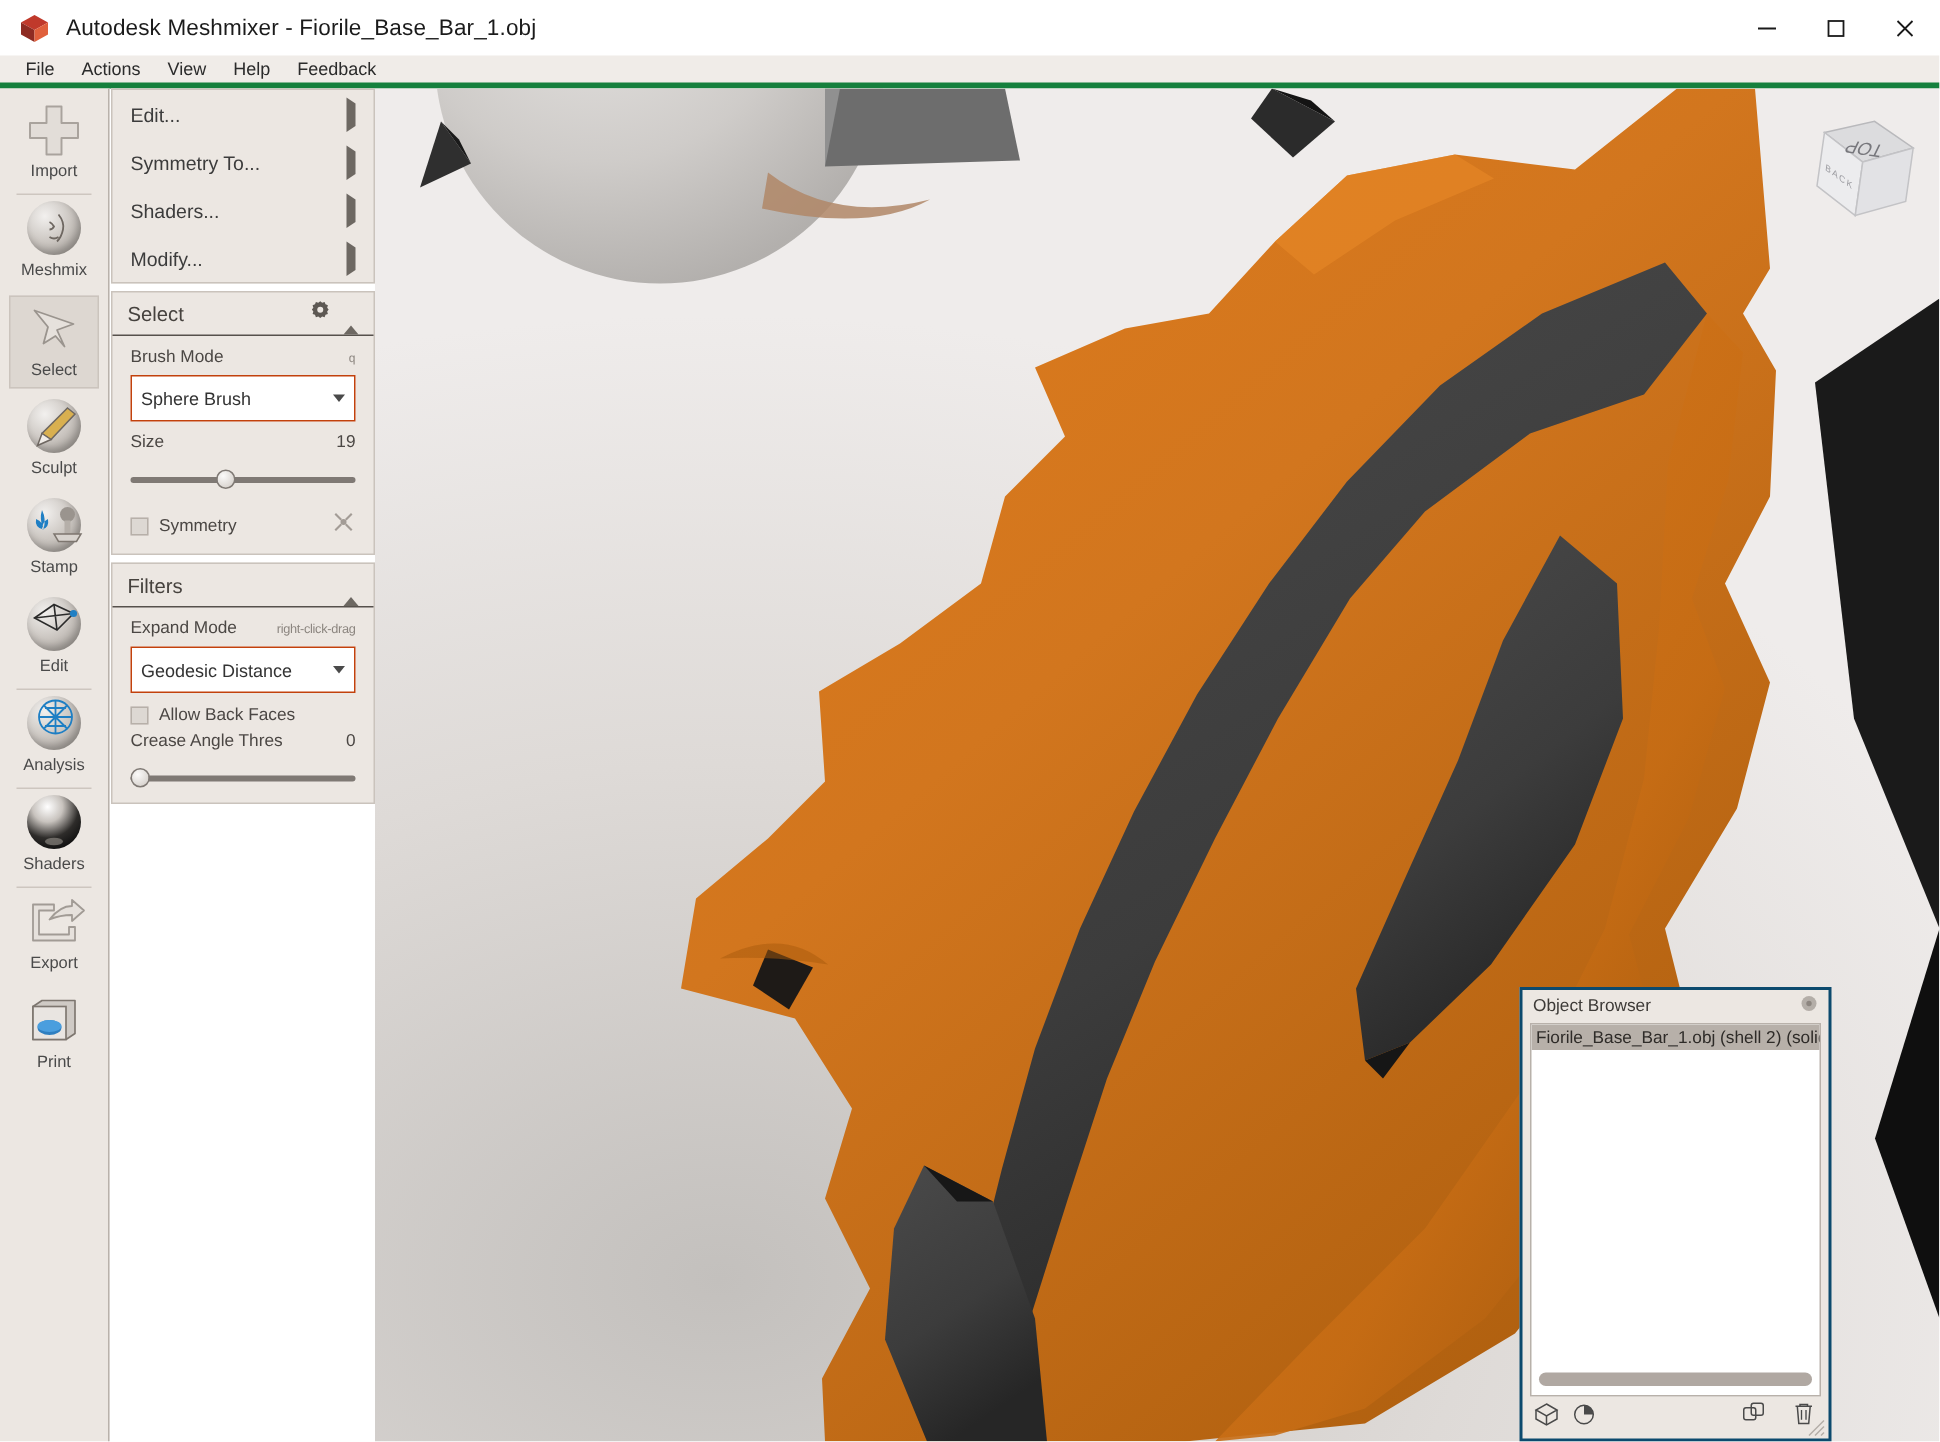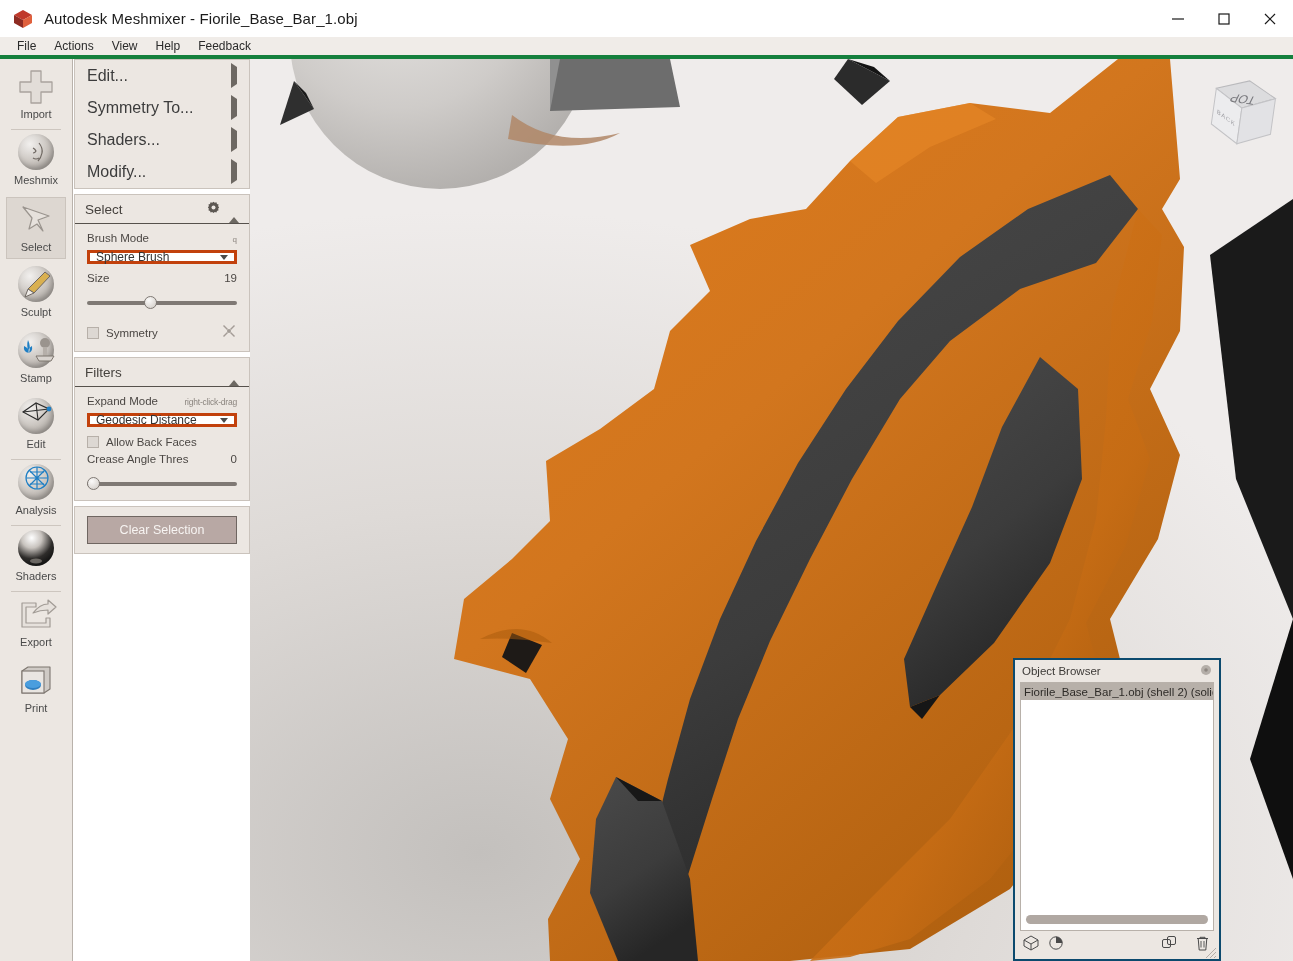--- a/index.html
+++ b/index.html
@@ -63,21 +63,21 @@
     box-shadow: inset -2px -3px 5px rgba(0,0,0,.22);
   }
 
   
   .panel-col { position:absolute; left:74px; top:59px; width:176px; }
   .pgroup {
     background:#ece7e2; border:1px solid #cac3bc; margin-bottom:5px;
   }
   .pmenu-item {
     height:32px; display:flex; align-items:center; padding:0 12px;
-    font-size:16px; color:#3c3c3c;
+    font-size:13px; color:#3c3c3c;
   }
   .pmenu-item .arrow { margin-left:auto; }
   .arrow-r {
     width:0;height:0;border-left:6px solid #6d6862;
     border-top:4.5px solid transparent;border-bottom:4.5px solid transparent;
   }
   .sect-head {
     height:29px; display:flex; align-items:center; padding:0 10px;
     border-bottom:1px solid #56514c;
   }
@@ -88,21 +88,21 @@
     border-left:5px solid transparent;border-right:5px solid transparent;
   }
   .row {
     display:flex; align-items:baseline; padding:8px 12px 2px 12px;
   }
   .row .lab { font-size:11.5px; color:#4b4744; }
   .row .val { margin-left:auto; font-size:11.5px; color:#4b4744; }
   .row .hint { margin-left:auto; font-size:8.5px; color:#8b857f; letter-spacing:-.2px; }
   .row .mini { margin-left:auto; font-size:8px; color:#8b857f; }
   .combo {
-    margin:4px 12px 0 12px; height:14px; background:#fff; border:3px solid #c2410c;
+    margin:4px 12px 0 12px; height:31px; background:#fff; border:1px solid #c2410c;
     display:flex; align-items:center; padding:0 6px; font-size:12px; color:#333;
   }
   .combo .caret {
     margin-left:auto; width:0;height:0;
     border-top:5px solid #4a4a4a;border-left:4.5px solid transparent;border-right:4.5px solid transparent;
   }
   .slider { margin:9px 12px 10px 12px; position:relative; height:14px; }
   .slider .track {
     position:absolute; top:6px; left:0; right:0; height:4px; border-radius:2px; background:#7f7974;
   }
@@ -423,23 +423,20 @@
       <div class="row" style="padding-top:3px">
         <span class="lab">Crease Angle Thres</span>
         <span class="val">0</span>
       </div>
       <div class="slider">
         <div class="track"></div>
         <div class="knob" style="left:0%"></div>
       </div>
     </div>
 
-    <div class="pgroup">
-      <div class="btn-clear">Clear Selection</div>
-    </div>
   </div>
 
   <div class="viewport">
     <svg class="vp-svg" width="1043" height="902" viewBox="0 0 1043 902">
       <defs>
         <linearGradient id="orngA" x1="0" y1="0" x2="0.7" y2="1">
           <stop offset="0%" stop-color="#e07c1c"></stop>
           <stop offset="45%" stop-color="#d2761e"></stop>
           <stop offset="100%" stop-color="#b0600f"></stop>
         </linearGradient>

